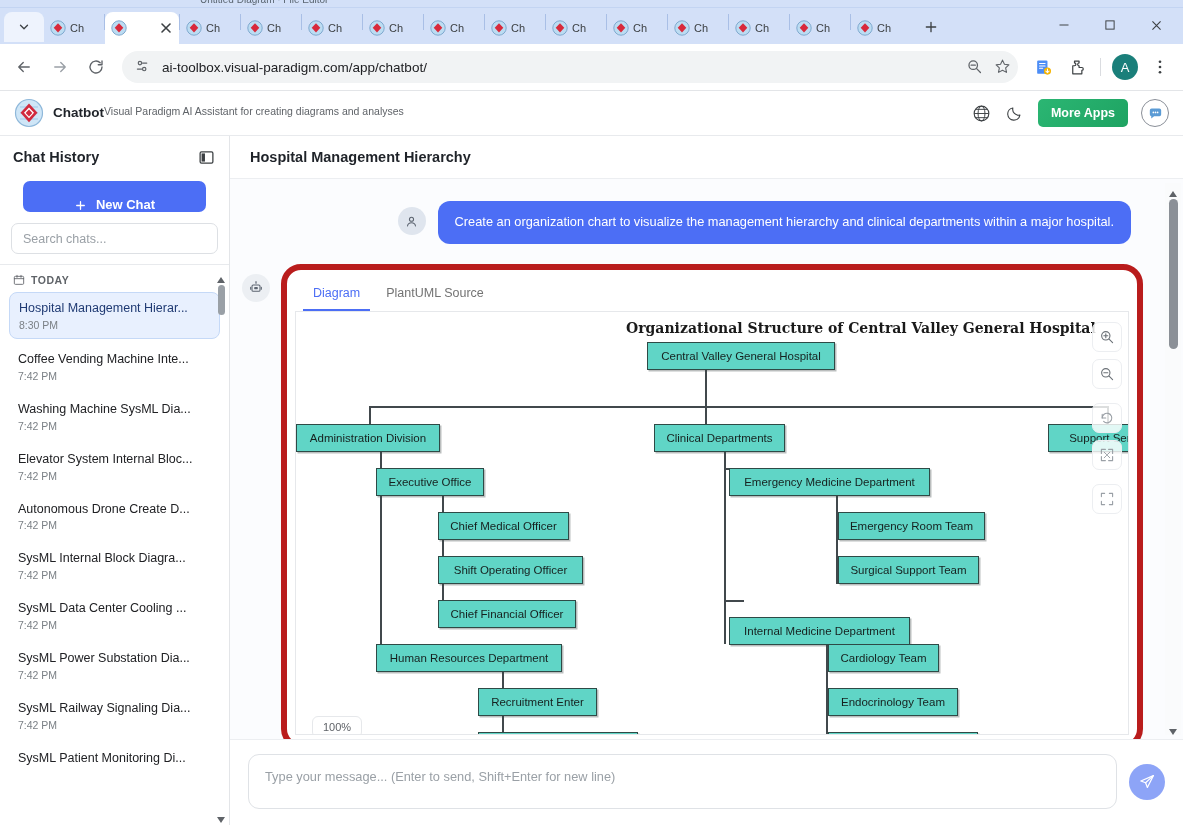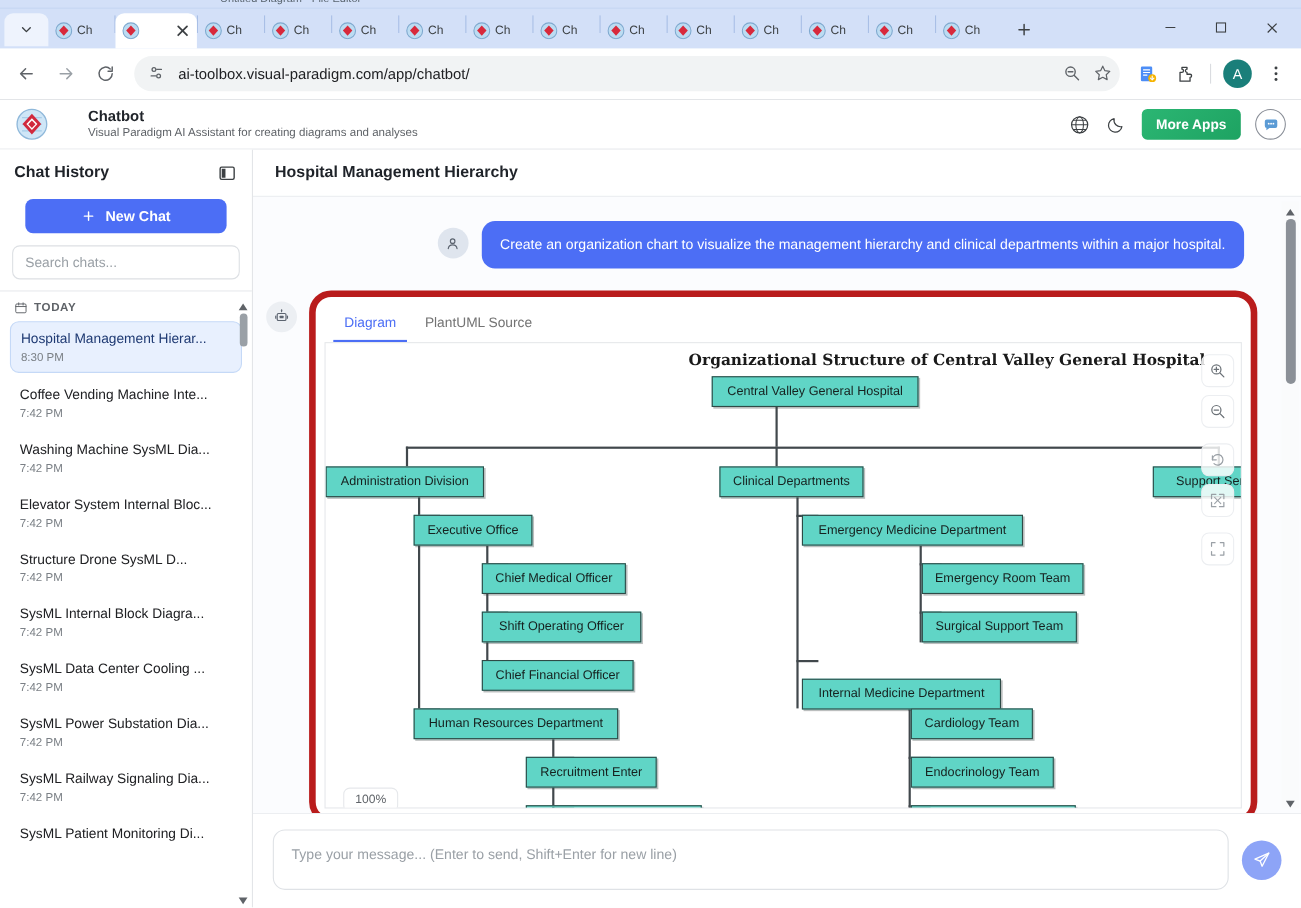--- a/index.html
+++ b/index.html
@@ -78,21 +78,21 @@
 
   
   .page { flex: 1; display: flex; flex-direction: column; background: #fff;
           border-top: 1px solid #e3e5e8; min-height: 0; }
 
   .app-header {
     height: 45px; background: #fff; display: flex; align-items: center;
     padding: 0 14px; border-bottom: 1px solid #e8eaed; flex: 0 0 auto;
   }
   .vp-logo { width: 30px; height: 30px; flex: 0 0 auto; margin-right: 9px; }
-  .app-titles { display: flex; flex-direction: column; justify-content: center; margin-left: 27px; }
+  .app-titles { display: flex; flex-direction: row; justify-content: center; }
   .app-title { font-size: 13.5px; font-weight: bold; color: #1f2329; line-height: 1.25; }
   .app-sub { font-size: 10.5px; color: #5f6368; line-height: 1.3; }
   .hdr-right { margin-left: auto; display: flex; align-items: center; gap: 13px; }
   .hdr-ico { width: 20px; height: 20px; display:flex; align-items:center; justify-content:center;}
   .more-apps {
     background: linear-gradient(135deg,#2bb673,#1ea362); color: #fff;
     font-size: 12.5px; font-weight: bold; border: none; border-radius: 5px;
     padding: 7px 13px; cursor: pointer;
   }
   .bot-circle { width: 28px; height: 28px; border-radius: 50%;
@@ -105,21 +105,21 @@
   .sidebar { width: 230px; flex: 0 0 230px; border-right: 1px solid #e3e5e8;
              display: flex; flex-direction: column; background: #fff; min-height: 0; }
   .sb-head { height: 42px; display: flex; align-items: center; padding: 0 13px;
              flex: 0 0 auto; }
   .sb-title { font-size: 14.5px; font-weight: bold; color: #1f2329; }
   .sb-toggle { margin-left: auto; width: 20px; height: 20px; display:flex;
                align-items:center; justify-content:center; }
   .sb-new {
     margin: 3px 23px 0; height: 31px; background: #4c6ef5; color: #fff;
     border: none; border-radius: 7px; font-size: 13px; font-weight: bold;
-    display: flex; align-items: center; justify-content: center; gap: 9px;
+    display: flex; align-items: flex-end; justify-content: center; gap: 9px;
     cursor: pointer; flex: 0 0 auto;
   }
   .sb-search {
     margin: 11px 11px 10px; height: 31px; border: 1px solid #dde0e4;
     border-radius: 7px; padding: 0 11px; font-size: 12.5px; color: #3c4043;
     outline: none; flex: 0 0 auto; background:#fff;
     font-family: "Liberation Sans", sans-serif;
   }
   .sb-search::placeholder { color: #9aa0a6; }
   .sb-divider { height:1px; background:#e8eaed; flex:0 0 auto;}
@@ -523,21 +523,21 @@
           </div>
           <div class="chat-item">
             <div class="ci-title">Washing Machine SysML Dia...</div>
             <div class="ci-time">7:42 PM</div>
           </div>
           <div class="chat-item">
             <div class="ci-title">Elevator System Internal Bloc...</div>
             <div class="ci-time">7:42 PM</div>
           </div>
           <div class="chat-item">
-            <div class="ci-title">Structure Drone SysML D...</div>
+            <div class="ci-title">Autonomous Drone Create D...</div>
             <div class="ci-time">7:42 PM</div>
           </div>
           <div class="chat-item">
             <div class="ci-title">SysML Internal Block Diagra...</div>
             <div class="ci-time">7:42 PM</div>
           </div>
           <div class="chat-item">
             <div class="ci-title">SysML Data Center Cooling ...</div>
             <div class="ci-time">7:42 PM</div>
           </div>

